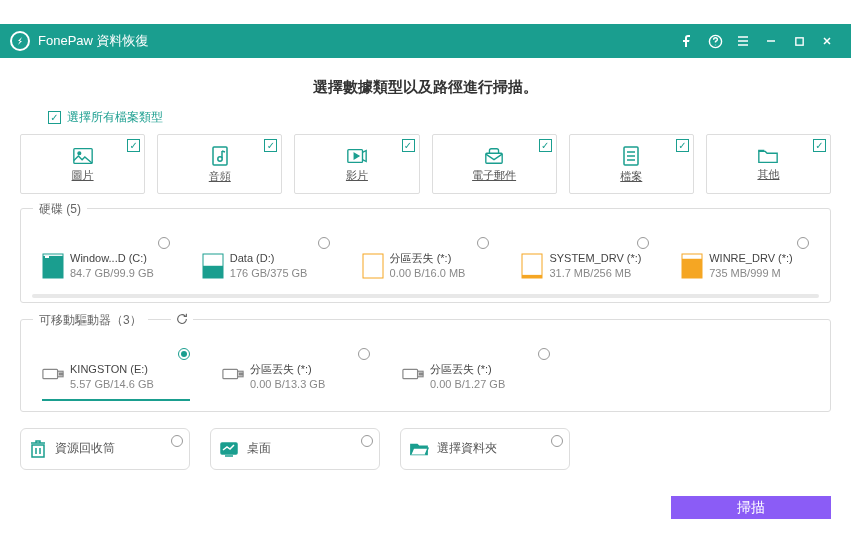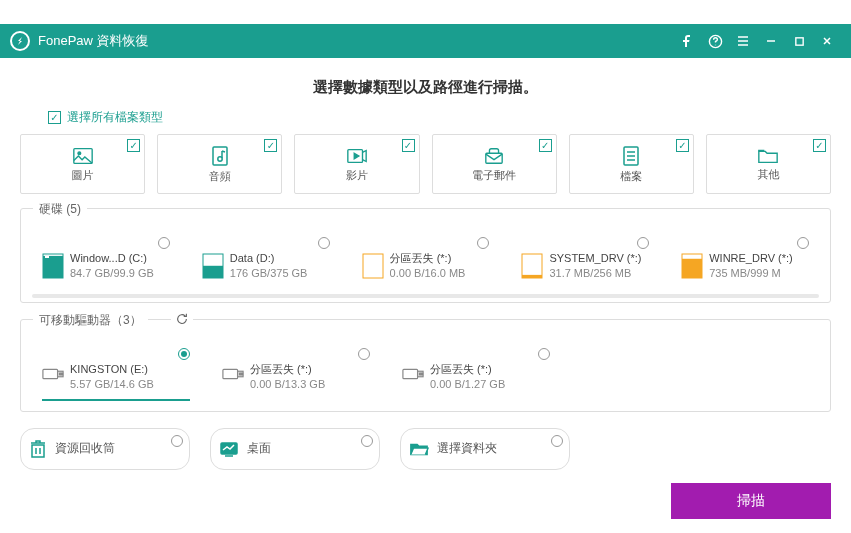--- a/index.html
+++ b/index.html
@@ -11,42 +11,42 @@
 .titlebar .ctrl svg { stroke: #fff; fill: none; stroke-width: 1.5; }
 .main { padding: 12px 20px; }
 .heading { text-align: center; font-size: 15px; color: #333; margin: 8px 0 12px; font-weight: bold; }
 .select-all { display: flex; align-items: center; gap: 6px; font-size: 12px; color: #1a9e8f; margin-bottom: 8px; padding-left: 28px; }
 .chk { width: 13px; height: 13px; border: 1px solid #1a9e8f; display: inline-flex; align-items: center; justify-content: center; background: #fff; }
 .chk.on::after { content: "✓"; font-size: 10px; color: #1a9e8f; line-height: 1; }
 .types { display: flex; gap: 12px; margin-bottom: 14px; }
 .type-card { flex: 1; border: 1px solid #ddd; border-radius: 2px; position: relative; height: 60px; display: flex; flex-direction: column; align-items: center; justify-content: center; cursor: pointer; }
 .type-card .chk { position: absolute; top: 4px; right: 4px; }
 .type-card .ticon { color: #1a9e8f; margin-bottom: 2px; }
-.type-card .tlabel { font-size: 11px; color: #555; }
+.type-card .tlabel { font-size: 11px; color: #555; text-decoration: underline; }
 .group { border: 1px solid #ddd; border-radius: 3px; position: relative; margin-bottom: 16px; padding: 28px 21px 10px; }
 .group-legend { position: absolute; top: -8px; left: 12px; background: #fff; padding: 0 6px; font-size: 12px; color: #666; display: flex; align-items: center; gap: 6px;}
 .refresh-btn { position: absolute; top: -8px; left: 150px; background: #fff; padding: 0 4px; cursor: pointer; color: #666; }
 .drives { display: flex; gap: 32px; flex-wrap: nowrap; }
 .drive { width: 148px; position: relative; padding-top: 14px; padding-bottom: 6px; }
 .drive .radio { position: absolute; top: 0; right: 0; width: 12px; height: 12px; border: 1px solid #999; border-radius: 50%; }
 .drive .radio.on { border-color: #1a9e8f; }
 .drive .radio.on::after { content: ""; position: absolute; top: 2px; left: 2px; width: 6px; height: 6px; background: #1a9e8f; border-radius: 50%; }
 .drive-row { display: flex; align-items: center; gap: 6px; }
 .dicon { width: 22px; height: 26px; flex-shrink: 0; }
 .dtext { font-size: 11px; color: #444; line-height: 1.4; overflow: hidden; }
 .dtext .dname { white-space: nowrap; overflow: hidden; text-overflow: ellipsis; }
 .dtext .dsize { color: #888; }
 .drive.selected { border-bottom: 2px solid #1a9e8f; }
 .scroll-hint { height: 4px; background: #e8e8e8; margin: 6px -10px -6px; border-radius: 2px; }
 .locations { display: flex; gap: 20px; margin-bottom: 14px; }
-.loc { width: 170px; border: 1px solid #ddd; border-radius: 14px; height: 42px; position: relative; display: flex; align-items: center; gap: 8px; padding: 0 8px; cursor: pointer; }
+.loc { width: 170px; border: 1px solid #ddd; border-radius: 6px; height: 42px; position: relative; display: flex; align-items: center; gap: 8px; padding: 0 8px; cursor: pointer; }
 .loc .radio { position: absolute; top: 6px; right: 6px; width: 12px; height: 12px; border: 1px solid #999; border-radius: 50%; }
 .loc .licon { color: #1a9e8f; }
 .loc .llabel { font-size: 12px; color: #555; }
-.scan-btn { position: absolute; bottom: 14px; right: 20px; width: 160px; height: 36px; background: #a21caf; color: #fff; border: none; font-size: 14px; cursor: pointer; display: flex; align-items: center; justify-content: center; }
+.scan-btn { position: absolute; bottom: 14px; right: 20px; width: 160px; height: 23px; background: #8b5cf6; color: #fff; border: none; font-size: 14px; cursor: pointer; display: flex; align-items: center; justify-content: center; }
 svg { display: block; }
 </style>
 </head>
 <body>
 
 <div class="titlebar">
   <div class="logo">
     <svg width="12" height="12" viewBox="0 0 12 12">
         <path d="M8 2 L4 6 L6 6 L4 10 L8 6 L6 6 Z" fill="#fff"></path>
       </svg>

